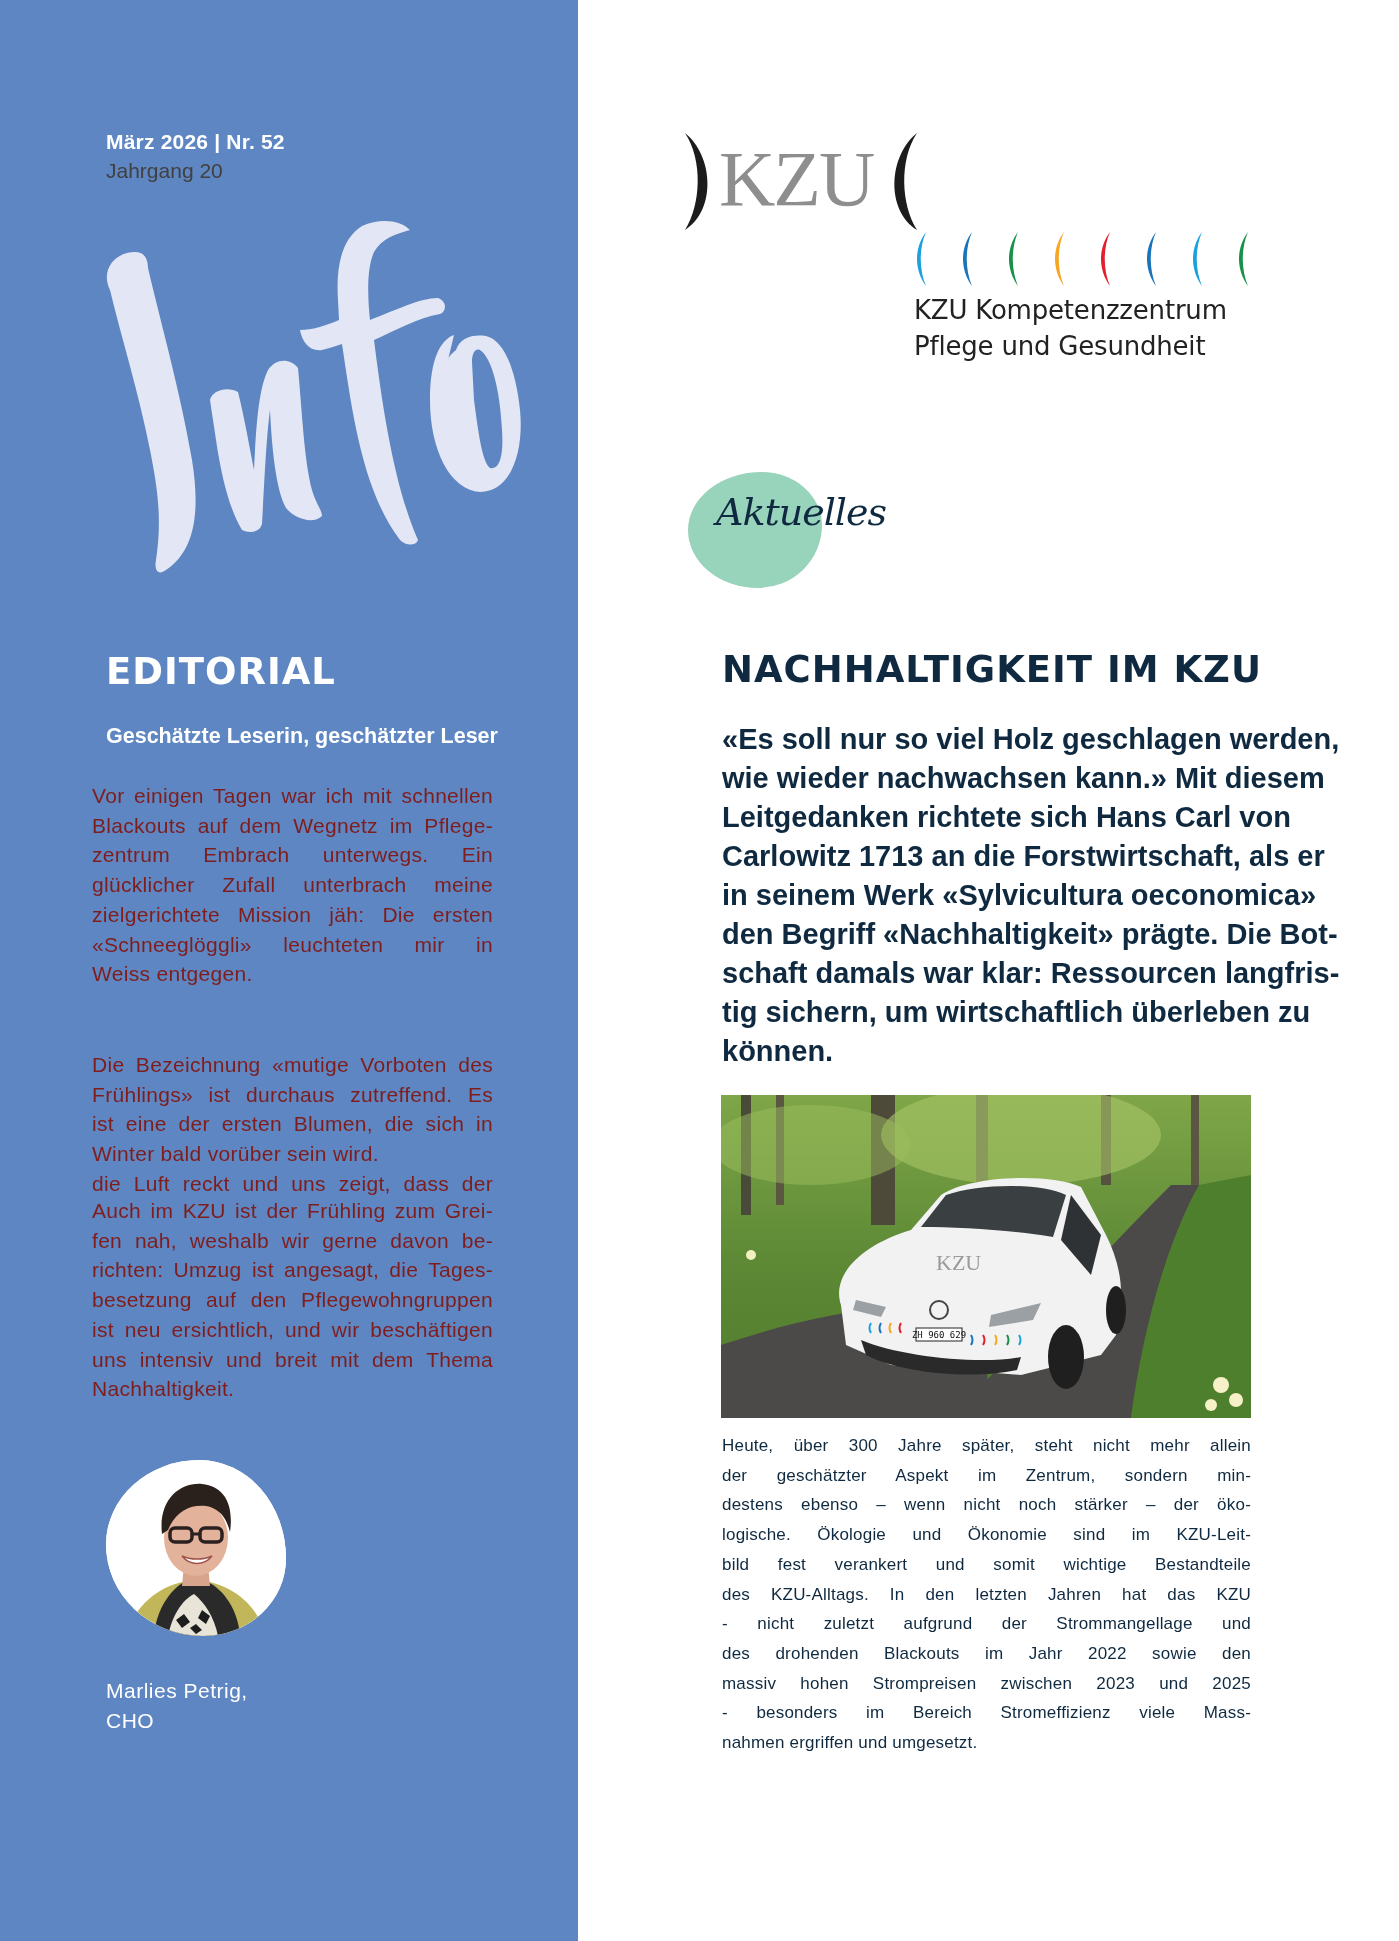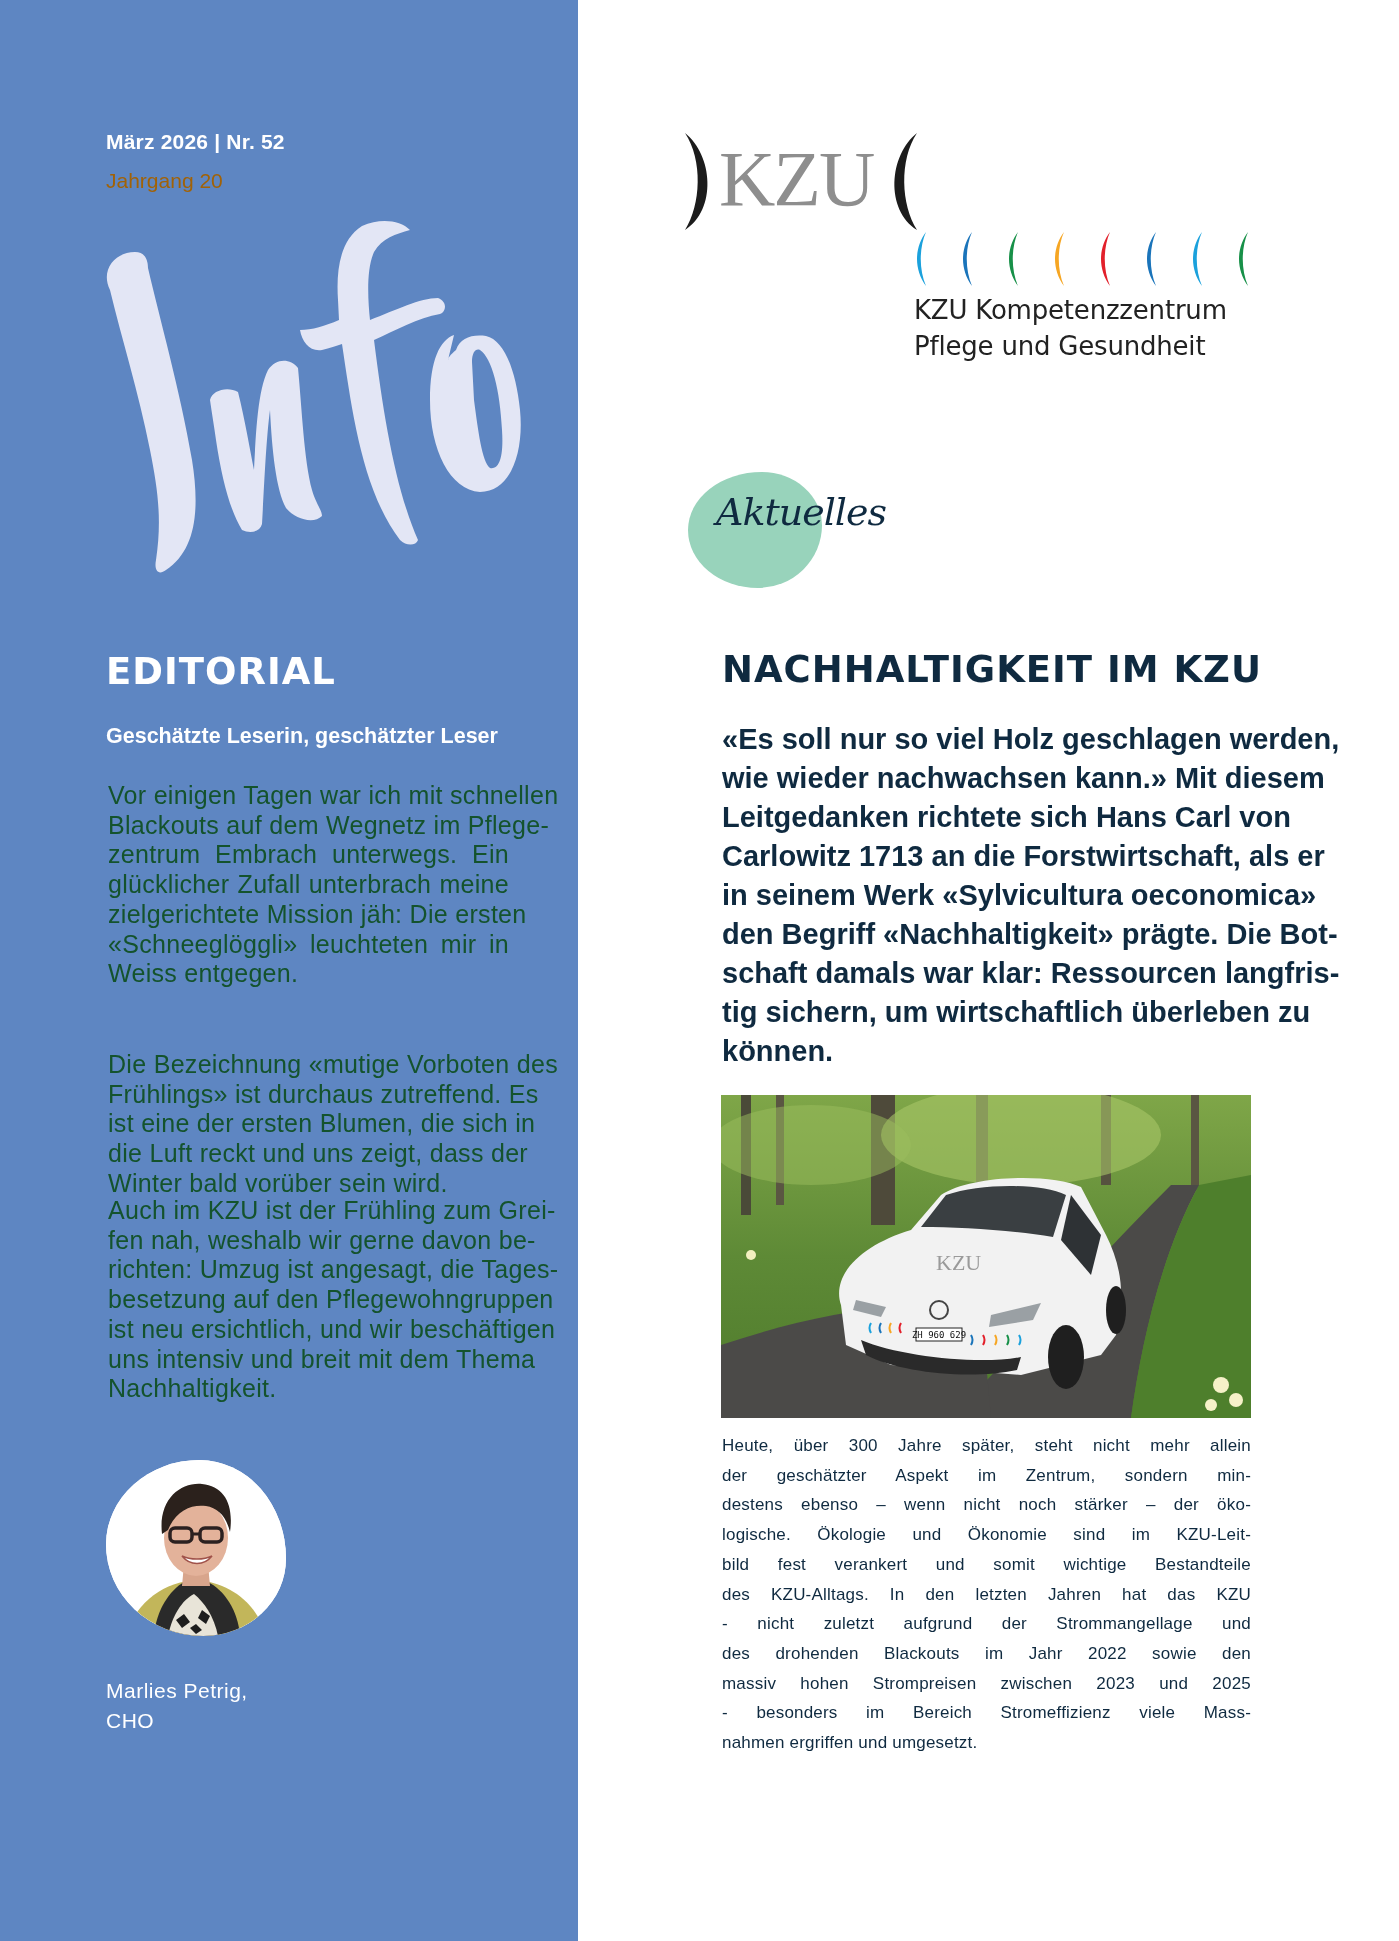--- a/index.html
+++ b/index.html
@@ -3,26 +3,26 @@
   <meta charset="utf-8">
   <style>
     html, body { margin:0; padding:0; }
     body { width:1399px; height:1941px; position:relative; background:#ffffff; overflow:hidden;
            font-family:"DejaVu Sans", "Liberation Sans", sans-serif; }
     .abs { position:absolute; }
 
     
     .panel { left:0; top:0; width:578px; height:1941px; background:#5E86C2; }
     .issue { left:106px; top:130px; color:#fff; font-family:"Liberation Sans", sans-serif; font-weight:bold; font-size:21px; line-height:24px; letter-spacing:0.2px; }
-    .volume { left:106px; top:169px; color:#a16207; font-family:"Liberation Sans", sans-serif; font-size:21px; line-height:24px; }
+    .volume { left:106px; top:159px; color:#404040; font-family:"Liberation Sans", sans-serif; font-size:21px; line-height:24px; }
     .info-word { left:100px; top:190px; width:440px; height:390px; }
 
     .editorial-title { left:106px; top:650px; color:#fff; font-family:"DejaVu Sans", sans-serif; font-weight:bold; font-size:37px; line-height:44px; letter-spacing:1px; }
     .greeting { left:106px; top:722px; width:410px; color:#fff; font-family:"Liberation Sans", sans-serif; font-weight:bold; font-size:21.5px; line-height:28px; }
-    .ed-body { left:108px; width:401px; color:#14532d; font-family:"Liberation Sans", sans-serif; font-size:25px; line-height:29.7px; text-align:justify; hyphens:manual; letter-spacing:0.3px; }
+    .ed-body { left:92px; width:401px; color:#7f1d1d; font-family:"Liberation Sans", sans-serif; font-size:21px; line-height:29.7px; text-align:justify; hyphens:manual; letter-spacing:0.3px; }
     .ed-p1 { top:781px; }
     .ed-p2 { top:1018px;margin-top:32px; }
     .ed-p3 { top:1196px; }
 
     .portrait { left:106px; top:1460px; width:180px; height:176px; background:#fff;
                 border-radius:52% 48% 46% 54% / 48% 56% 44% 52%; overflow:hidden; }
     .author { left:106px; top:1676px; color:#fff; font-family:"Liberation Sans", sans-serif; font-size:21px; line-height:30px; letter-spacing:0.5px; }
 
     
     .logo-kzu { left:683px; top:130px; width:240px; height:105px; }
@@ -71,22 +71,22 @@
   <span class="ln">zentrum Embrach unterwegs. Ein</span>
   <span class="ln">glücklicher Zufall unterbrach meine</span>
   <span class="ln">zielgerichtete Mission jäh: Die ersten</span>
   <span class="ln">«Schneeglöggli» leuchteten mir in</span>
   <span class="ln last">Weiss entgegen.</span>
 </div>
 <div class="abs ed-body ed-p2">
   <span class="ln">Die Bezeichnung «mutige Vorboten des</span>
   <span class="ln">Frühlings» ist durchaus zutreffend. Es</span>
   <span class="ln">ist eine der ersten Blumen, die sich in</span>
+  <span class="ln last">Winter bald vorüber sein wird.</span>
   <span class="ln">die Luft reckt und uns zeigt, dass der</span>
-  <span class="ln last">Winter bald vorüber sein wird.</span>
 </div>
 <div class="abs ed-body ed-p3">
   <span class="ln">Auch im KZU ist der Frühling zum Grei-</span>
   <span class="ln">fen nah, weshalb wir gerne davon be-</span>
   <span class="ln">richten: Umzug ist angesagt, die Tages-</span>
   <span class="ln">besetzung auf den Pflegewohngruppen</span>
   <span class="ln">ist neu ersichtlich, und wir beschäftigen</span>
   <span class="ln">uns intensiv und breit mit dem Thema</span>
   <span class="ln last">Nachhaltigkeit.</span>
 </div>

